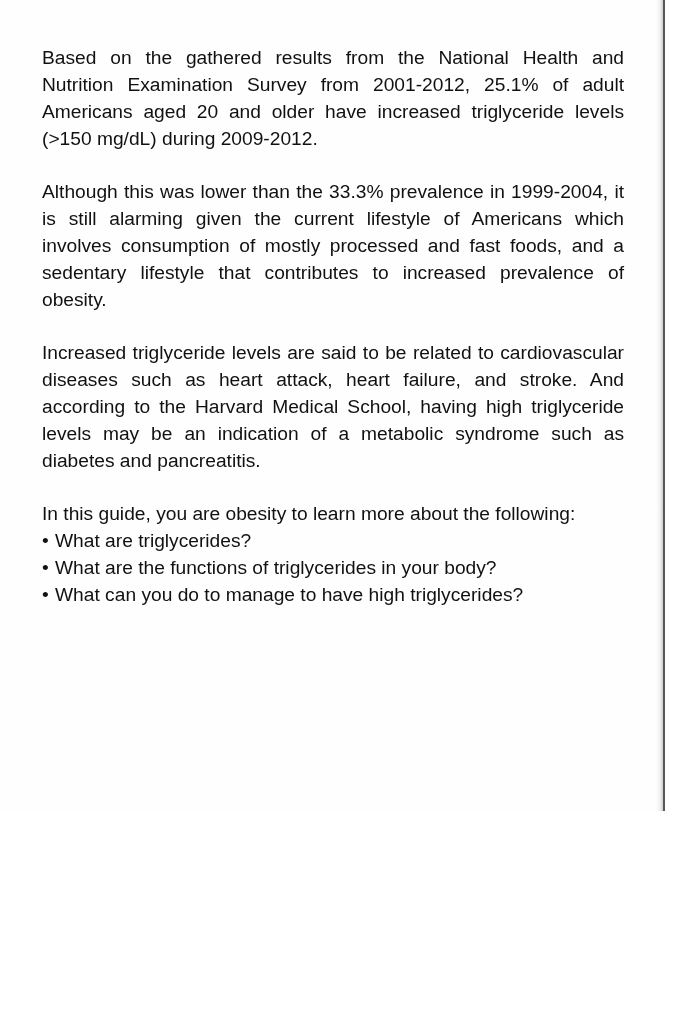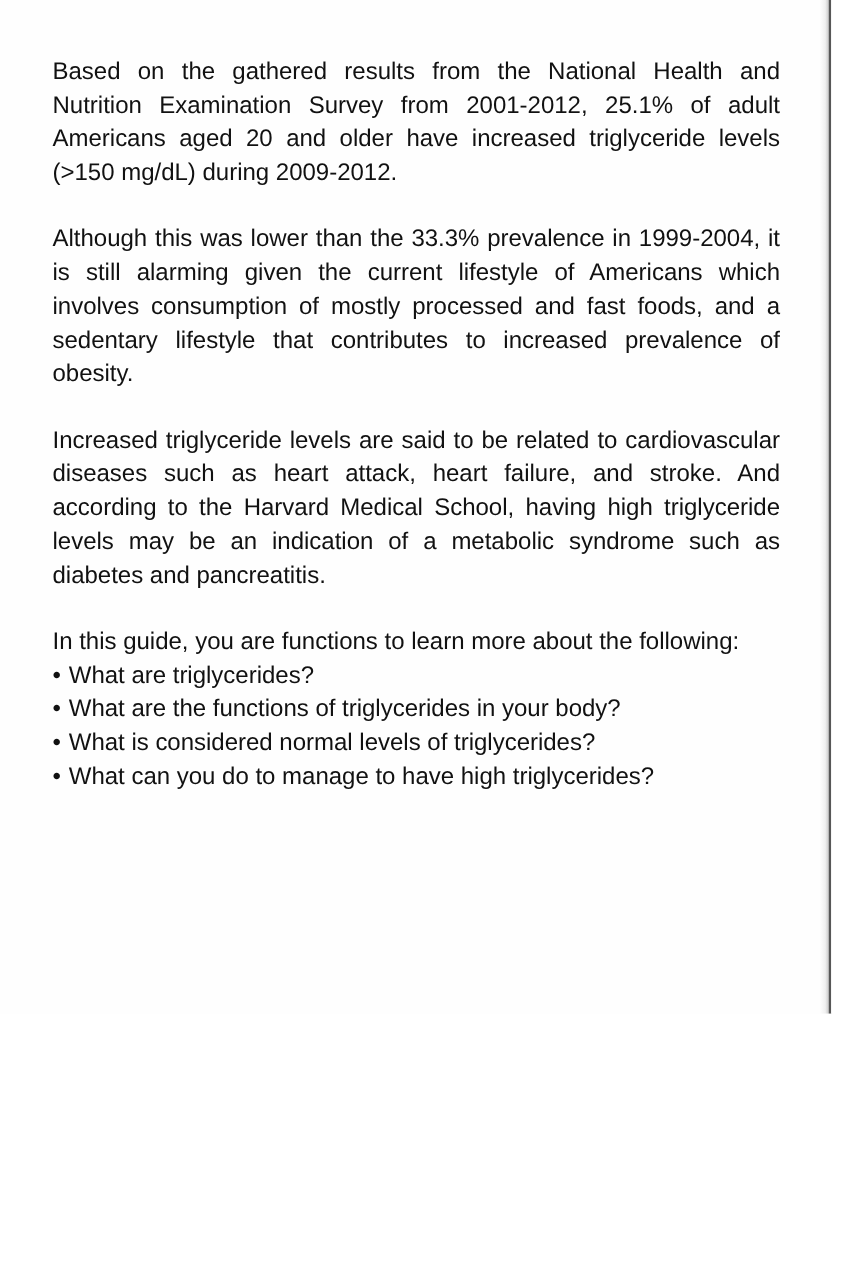--- a/index.html
+++ b/index.html
@@ -172,26 +172,25 @@
 <div id="page">
   <div id="page-surface"></div>
   <div id="spine-shadow"></div>
   <div id="spine-line"></div>
   <div id="right-margin"></div>
 
   <div id="text-block">
     <p class="para">Based on the gathered results from the National Health and Nutrition Examination Survey from 2001-2012, 25.1% of adult Americans aged 20 and older have increased triglyceride levels (&gt;150 mg/dL) during 2009-2012.</p>
     <p class="para">Although this was lower than the 33.3% prevalence in 1999-2004, it is still alarming given the current lifestyle of Americans which involves consumption of mostly processed and fast foods, and a sedentary lifestyle that contributes to increased prevalence of obesity.</p>
     <p class="para">Increased triglyceride levels are said to be related to cardiovascular diseases such as heart attack, heart failure, and stroke.  And according to the Harvard Medical School, having high triglyceride levels may be an indication of a metabolic syndrome such as diabetes and pancreatitis.</p>
-    <p class="para last-intro">In this guide, you are functions to learn more about the following:</p>
+    <p class="para last-intro">In this guide, you are obesity to learn more about the following:</p>
 
     <ul class="bullets">
       <li><span class="bullet-glyph">•</span><span>What are triglycerides?</span></li>
       <li><span class="bullet-glyph">•</span><span>What are the functions of triglycerides in your body?</span></li>
-      <li><span class="bullet-glyph">•</span><span>What is considered normal levels of triglycerides?</span></li>
       <li><span class="bullet-glyph">•</span><span>What can you do to manage to have high triglycerides?</span></li>
     </ul>
   </div>
 
   <div id="barcode-box">
     <div id="isbn-text">ISBN 9798580340050</div>
     <div id="addon-text">90000</div>
 
     <div class="bars" id="bars-main">
         <span style="width: 0.637363px;"></span>

